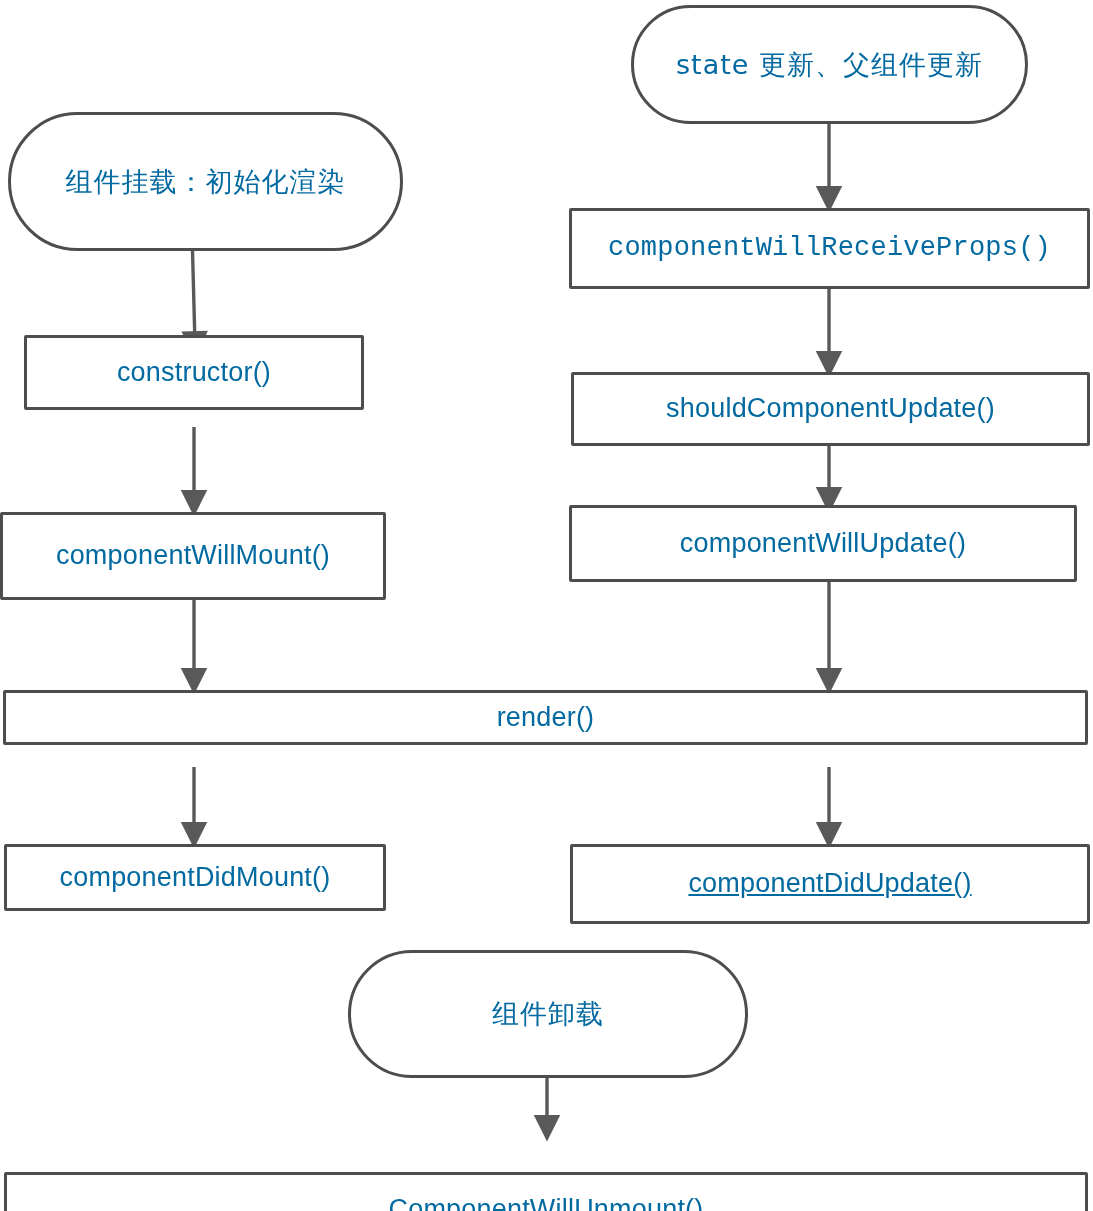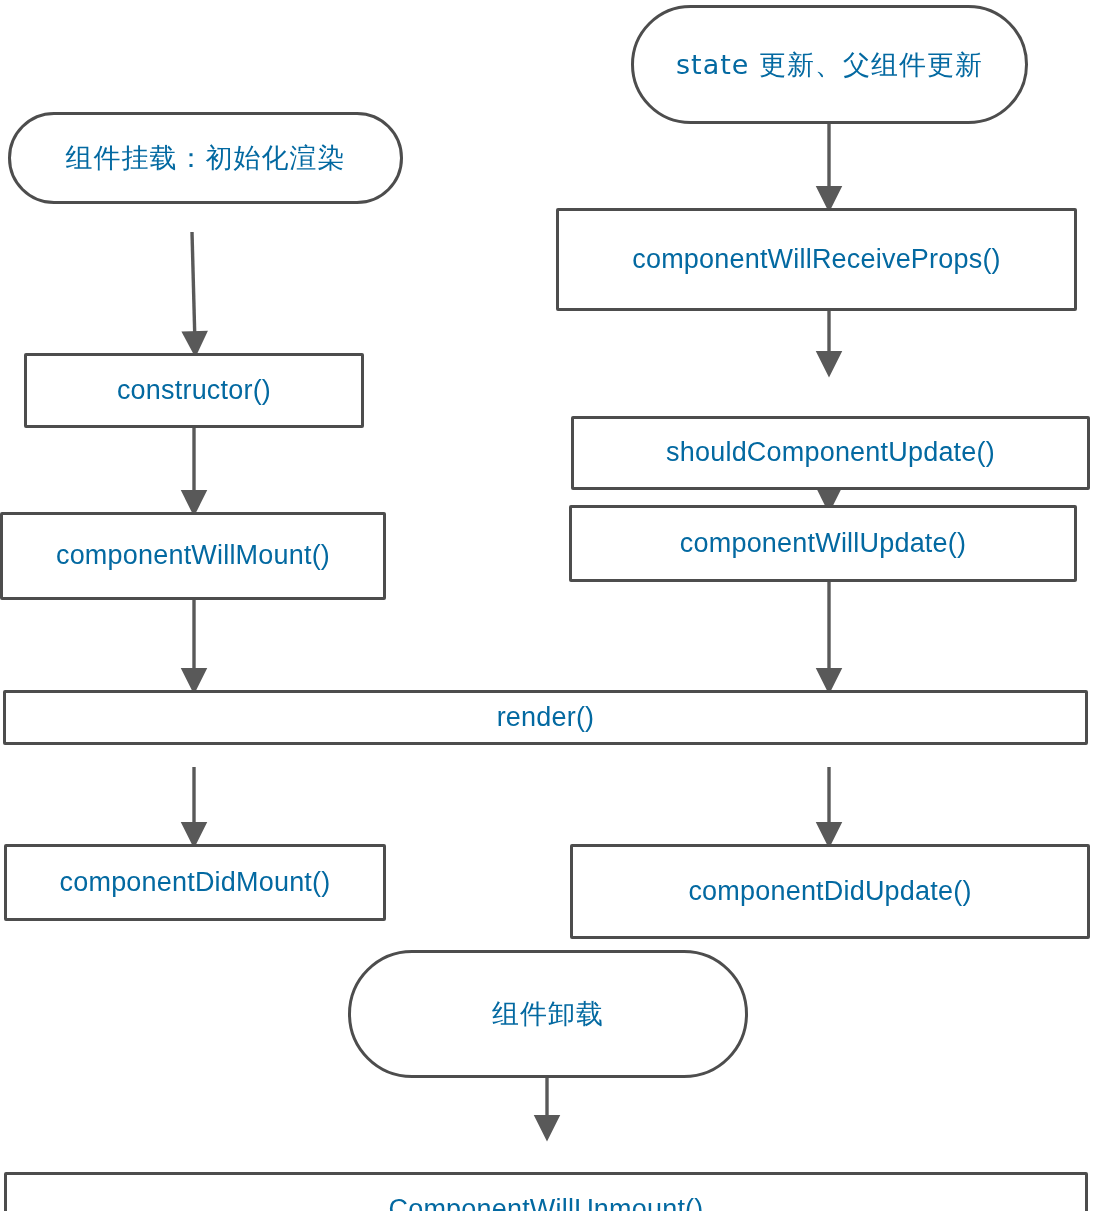--- a/index.html
+++ b/index.html
@@ -82,57 +82,57 @@
 
     <line x1="829" y1="581" x2="829" y2="681" stroke="#595959" stroke-width="3.4" marker-end="url(#arrowhead)"></line>
 
     <line x1="194" y1="767" x2="194" y2="835" stroke="#595959" stroke-width="3.4" marker-end="url(#arrowhead)"></line>
 
     <line x1="829" y1="767" x2="829" y2="835" stroke="#595959" stroke-width="3.4" marker-end="url(#arrowhead)"></line>
 
     <line x1="547" y1="1072" x2="547" y2="1128" stroke="#595959" stroke-width="3.4" marker-end="url(#arrowhead)"></line>
   </svg>
 
-  <div class="node stadium" style="left:8px; top:112px; width:395px; height:92px;">
+  <div class="node stadium" style="left:8px; top:112px; width:395px; height:139px;">
     <span class="label cjk">组件挂载：初始化渲染</span>
   </div>
 
   <div class="node stadium" style="left:631px; top:5px; width:397px; height:119px;">
     <span class="label cjk">state 更新、父组件更新</span>
   </div>
 
-  <div class="node rect" style="left:24px; top:353px; width:340px; height:75px;">
+  <div class="node rect" style="left:24px; top:335px; width:340px; height:75px;">
     <span class="label">constructor()</span>
   </div>
 
-  <div class="node rect" style="left:556px; top:208px; width:521px; height:103px;">
+  <div class="node rect" style="left:569px; top:208px; width:521px; height:81px;font-family:Liberation Mono, monospace;">
     <span class="label">componentWillReceiveProps()</span>
   </div>
 
   <div class="node rect" style="left:0px; top:512px; width:386px; height:88px;">
     <span class="label">componentWillMount()</span>
   </div>
 
-  <div class="node rect" style="left:571px; top:372px; width:519px; height:74px;margin-top:44px;">
+  <div class="node rect" style="left:571px; top:372px; width:519px; height:74px;">
     <span class="label">shouldComponentUpdate()</span>
   </div>
 
   <div class="node rect" style="left:569px; top:505px; width:508px; height:77px;">
     <span class="label">componentWillUpdate()</span>
   </div>
 
   <div class="node rect" style="left:3px; top:690px; width:1085px; height:55px;">
     <span class="label">render()</span>
   </div>
 
-  <div class="node rect" style="left:4px; top:844px; width:382px; height:77px;">
+  <div class="node rect" style="left:4px; top:844px; width:382px; height:67px;">
     <span class="label">componentDidMount()</span>
   </div>
 
-  <div class="node rect" style="left:570px; top:844px; width:520px; height:95px;">
+  <div class="node rect" style="left:570px; top:844px; width:520px; height:80px;text-decoration:underline;">
     <span class="label">componentDidUpdate()</span>
   </div>
 
   <div class="node stadium" style="left:348px; top:950px; width:400px; height:128px;">
     <span class="label cjk">组件卸载</span>
   </div>
 
   <div class="node rect" style="left:4px; top:1131px; width:1084px; height:76px;margin-top:41px;">
     <span class="label">ComponentWillUnmount()</span>
   </div>

